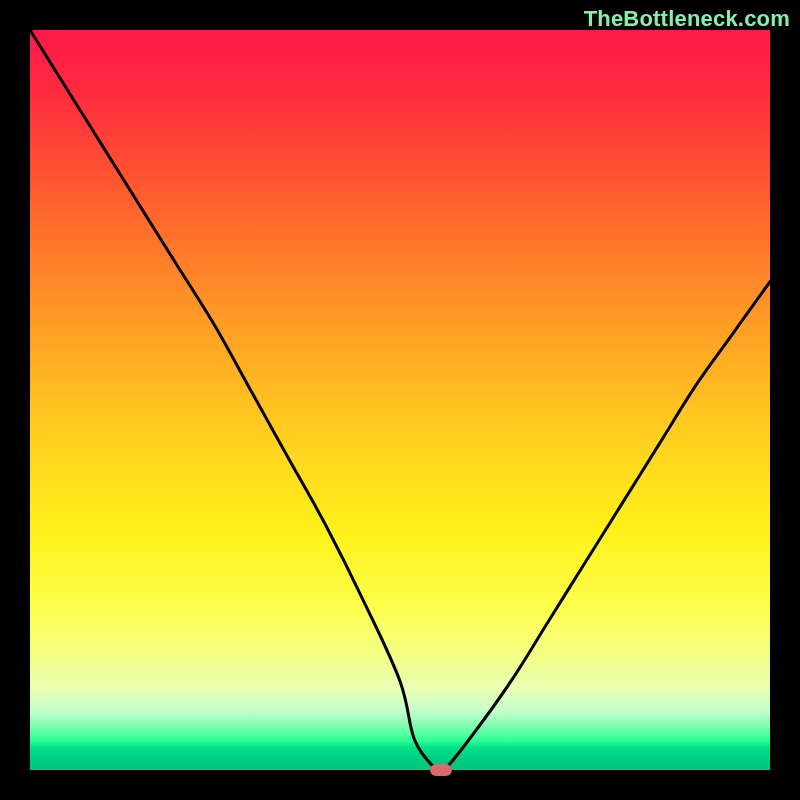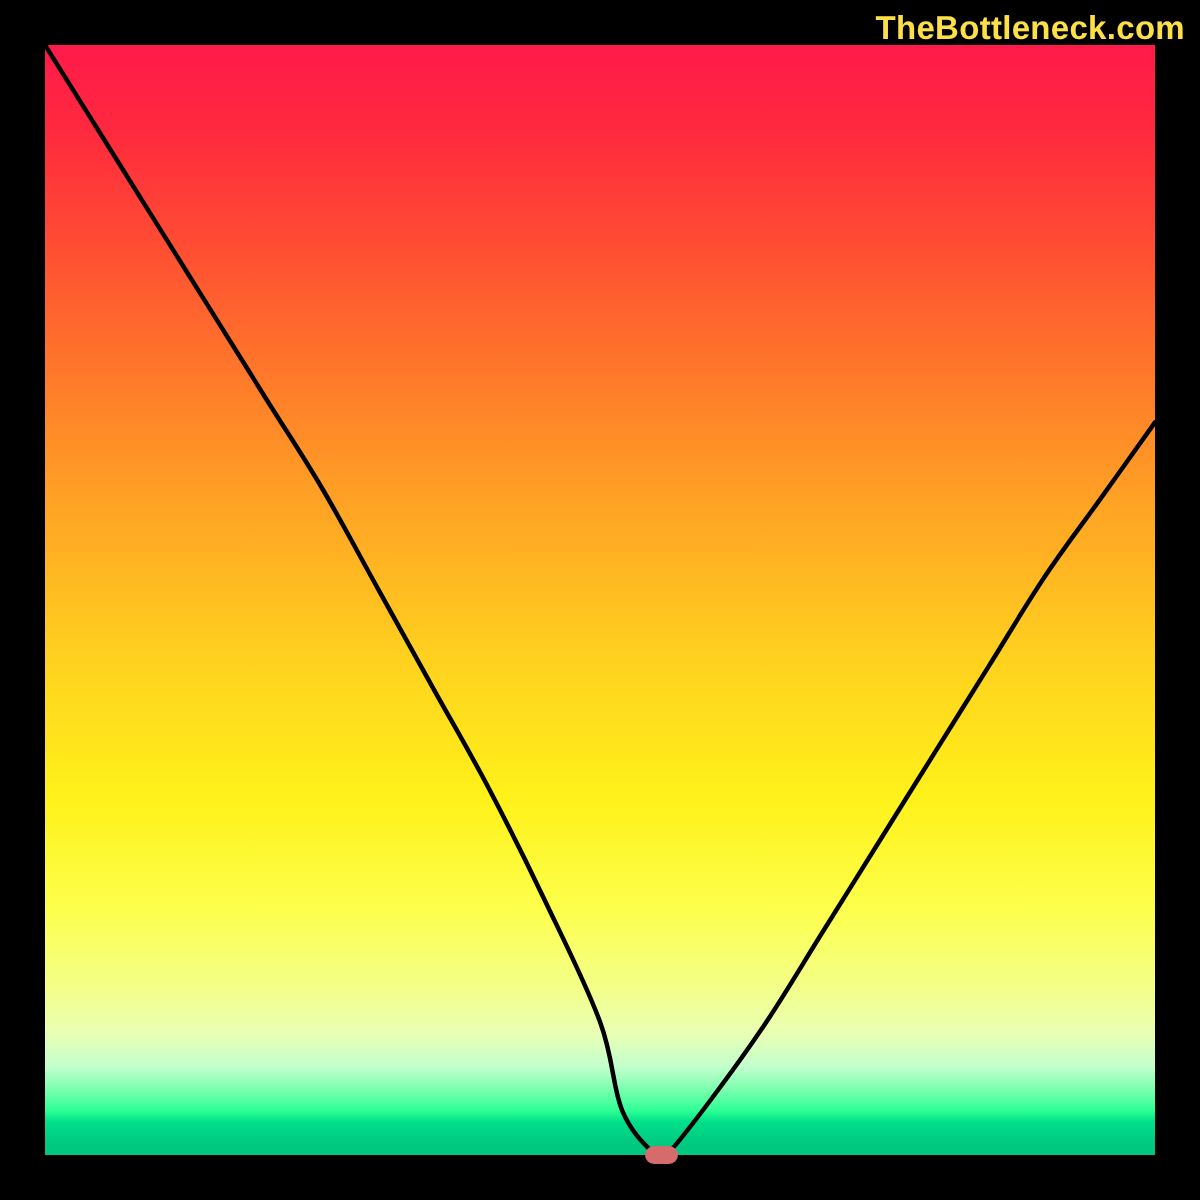--- a/index.html
+++ b/index.html
@@ -40,21 +40,21 @@
       #00c880 99%,
       #00c880 100%
     );
   }
   .watermark {
     position: absolute;
     top: 6px;
     right: 10px;
     font-size: 22px;
     font-weight: 600;
-    color: #fde047;
+    color: #86efac;
     letter-spacing: 0.2px;
     user-select: none;
   }
   svg.curve {
     position: absolute;
     left: 0;
     top: 0;
     width: 740px;
     height: 740px;
   }

